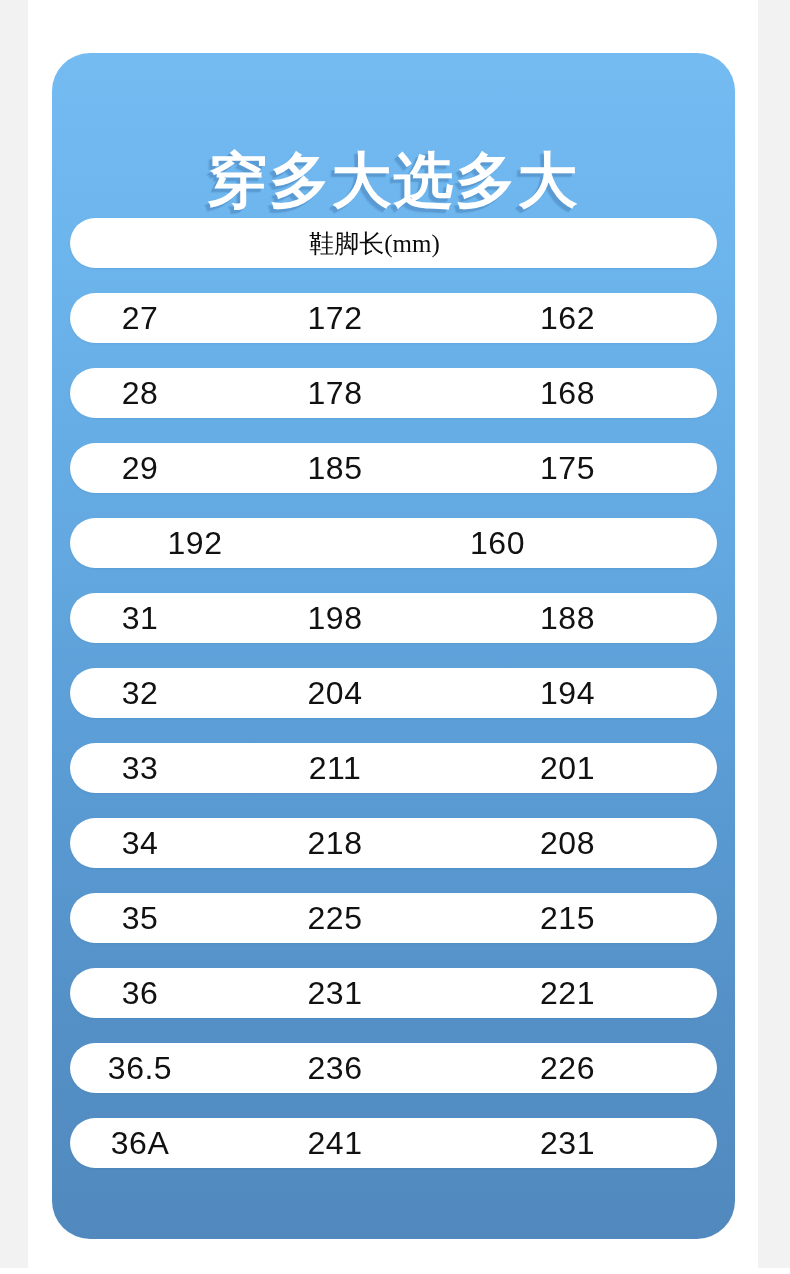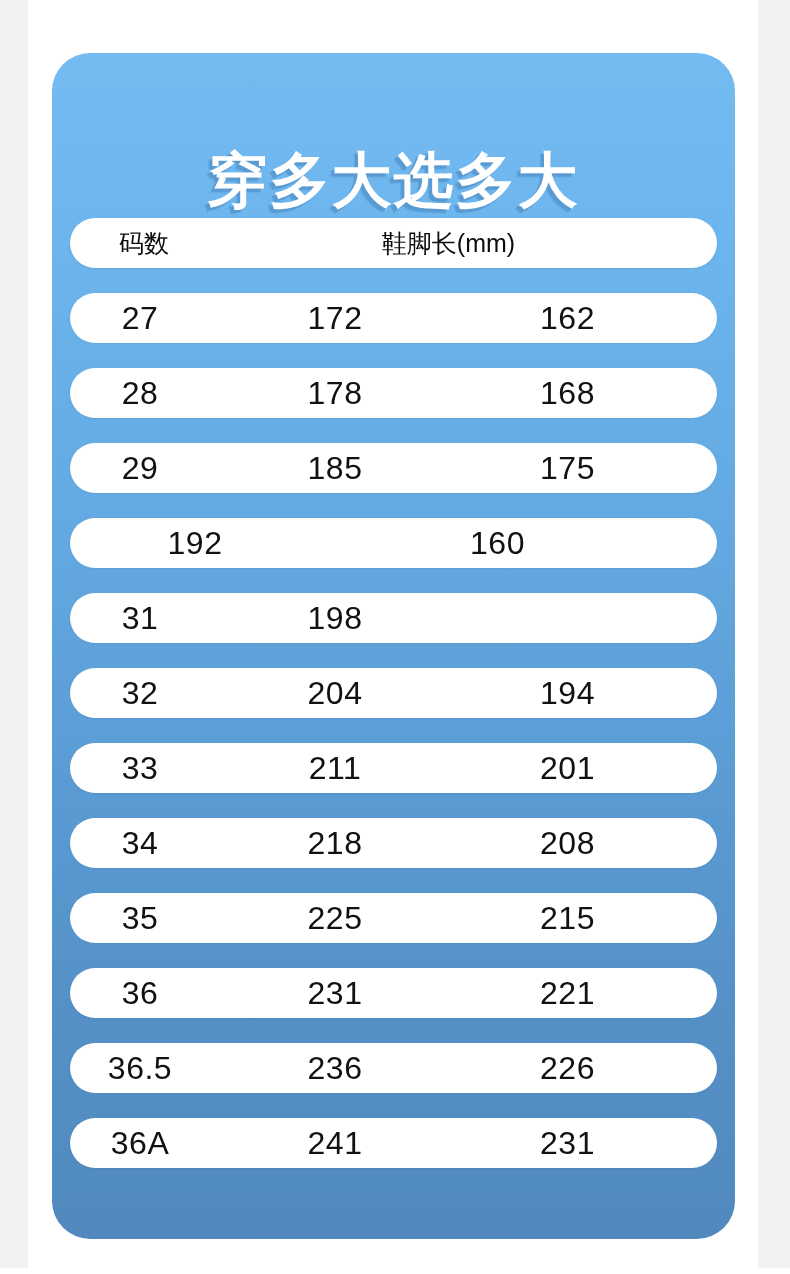--- a/index.html
+++ b/index.html
@@ -102,21 +102,21 @@
   .c2 { flex: 0 0 250px; }
   .c3 { flex: 1 1 auto; padding-right: 42px; }
 
   .header-row .cell {
     font-size: 25px;
     letter-spacing: 0px;
     color: #0d0d0d;
   }
   .header-row .c1 { flex: 0 0 148px; }
   .header-row .c2 { flex: 0 0 250px; }
-  .header-row .c3 { padding-right: 38px; }
+  .header-row .c3 { padding-right: 38px; font-family: Liberation Serif, serif; }
 
   .data-row .cell {
     font-size: 32px;
     letter-spacing: 0.5px;
     color: #111111;
   }
 </style>
 </head>
 <body>
 
@@ -125,21 +125,20 @@
   <div class="gutter gutter-left"></div>
   <div class="gutter gutter-right"></div>
 
   <div class="size-card">
 
     <div class="card-title">穿多大选多大</div>
 
     <div class="table-wrap">
 
       <div class="row header-row">
-        <div class="cell c1">码数</div>
         <div class="cell c3">鞋脚长(mm)</div>
       </div>
 
       <div class="row data-row">
         <div class="cell c1">27</div>
         <div class="cell c2">172</div>
         <div class="cell c3">162</div>
       </div>
 
       <div class="row data-row">
@@ -155,20 +154,21 @@
       </div>
 
       <div class="row data-row">
         <div class="cell c2">192</div>
         <div class="cell c3">160</div>
       </div>
 
       <div class="row data-row">
         <div class="cell c1">31</div>
         <div class="cell c2">198</div>
+        <div class="cell c3">188</div>
       </div>
 
       <div class="row data-row">
         <div class="cell c1">32</div>
         <div class="cell c2">204</div>
         <div class="cell c3">194</div>
       </div>
 
       <div class="row data-row">
         <div class="cell c1">33</div>

